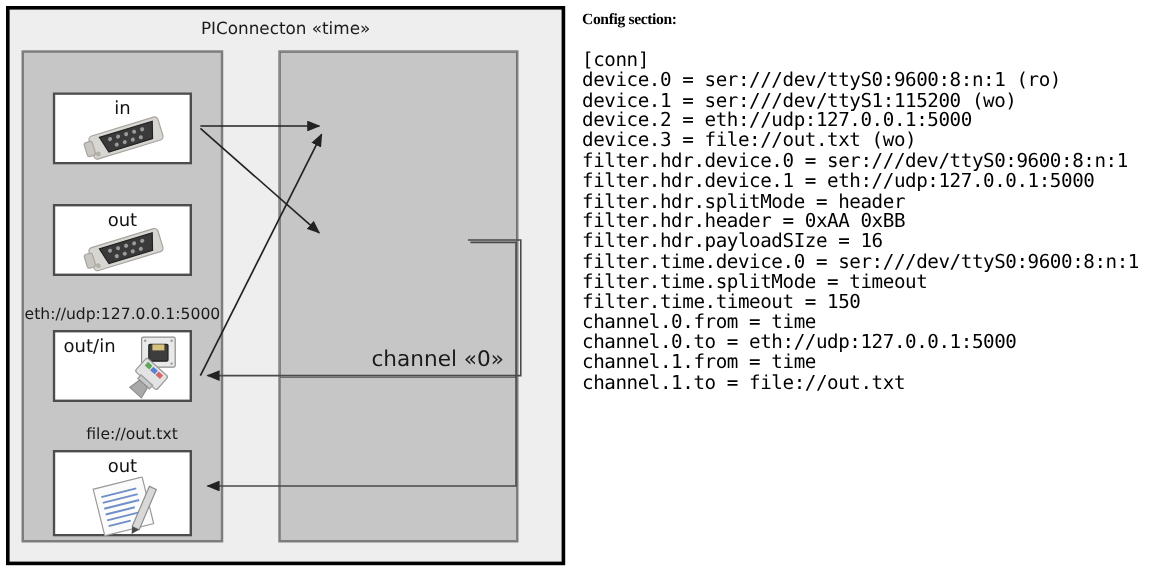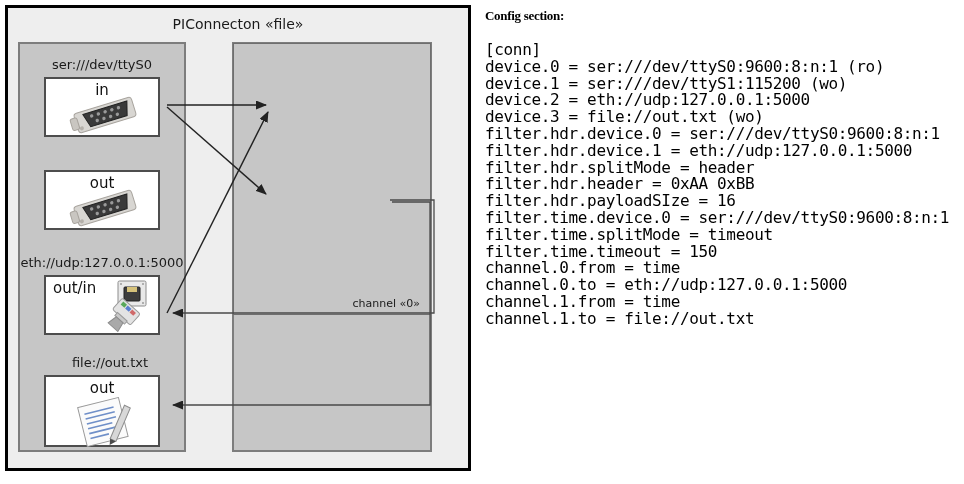--- a/index.html
+++ b/index.html
@@ -58,21 +58,21 @@
     position:absolute;left:9px;font-size:12px;color:#111111;
     white-space:nowrap;
   }
 
   
   .channel-box{
     position:absolute;background:#c6c6c6;border:1px solid #6e6e6e;
     box-sizing:border-box;
   }
   .channel-label{
-    position:absolute;right:10px;bottom:4px;font-size:11px;color:#1a1a1a;
+    position:absolute;right:10px;bottom:4px;font-size:18px;color:#1a1a1a;
     white-space:nowrap;
   }
 
   
   #wires{position:absolute;left:0;top:0;width:476px;height:476px;
          pointer-events:none;}
 
   
   #config{
     position:absolute;left:481px;top:0;width:483px;height:484px;
@@ -89,26 +89,25 @@
     white-space:pre;letter-spacing:-0.35px;
   }
   #config-lines div{height:16.8px;}
 </style>
 </head>
 <body>
 
 <div id="root">
 
   <div class="outer-frame">
-    <div class="outer-title">PIConnecton «file»</div>
+    <div class="outer-title">PIConnecton «time»</div>
   </div>
 
   <div class="panel" id="devices-panel">
 
-    <div class="dev-label" style="left:0;top:13px;width:164px;">ser:///dev/ttyS0</div>
     <div class="dev-card" style="left:24px;top:33px;width:116px;height:60px;">
       <div class="dev-dir" style="left:0;top:2px;width:112px;text-align:center;">in</div>
       <svg class="dev-icon" style="left:22px;top:16px;" width="74" height="40" viewBox="0 0 74 40">
         <g transform="rotate(-17 37 20)">
           <rect x="7" y="10" width="60" height="20" rx="3" fill="#d8d6d2" stroke="#a8a49e" stroke-width="1"></rect>
           <path d="M16 13 L62 13 L58 27 L20 27 Z" fill="#3a3a3a" stroke="#222" stroke-width="1"></path>
           <circle cx="24" cy="17" r="1.7" fill="#9a9a9a"></circle>
             <circle cx="31" cy="17" r="1.7" fill="#9a9a9a"></circle>
           <circle cx="38" cy="17" r="1.7" fill="#9a9a9a"></circle>
             <circle cx="45" cy="17" r="1.7" fill="#9a9a9a"></circle>

